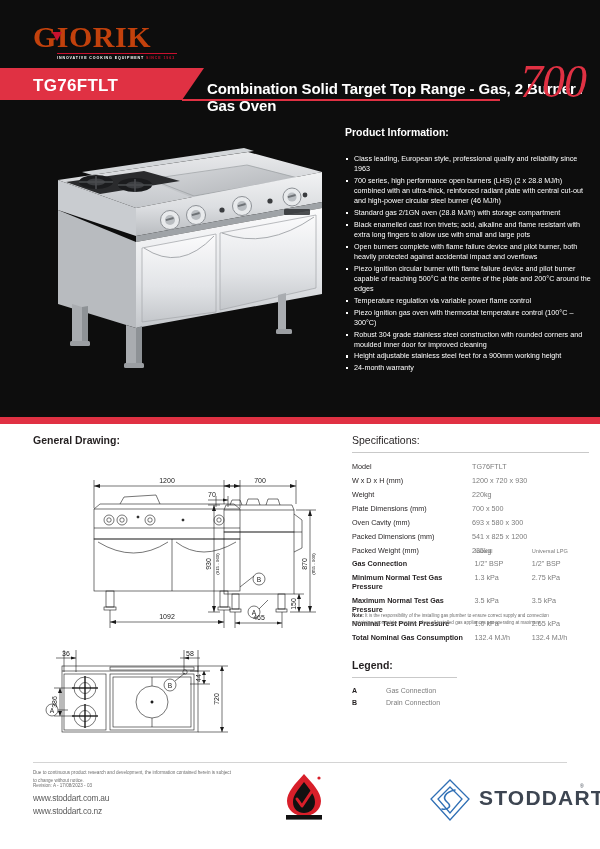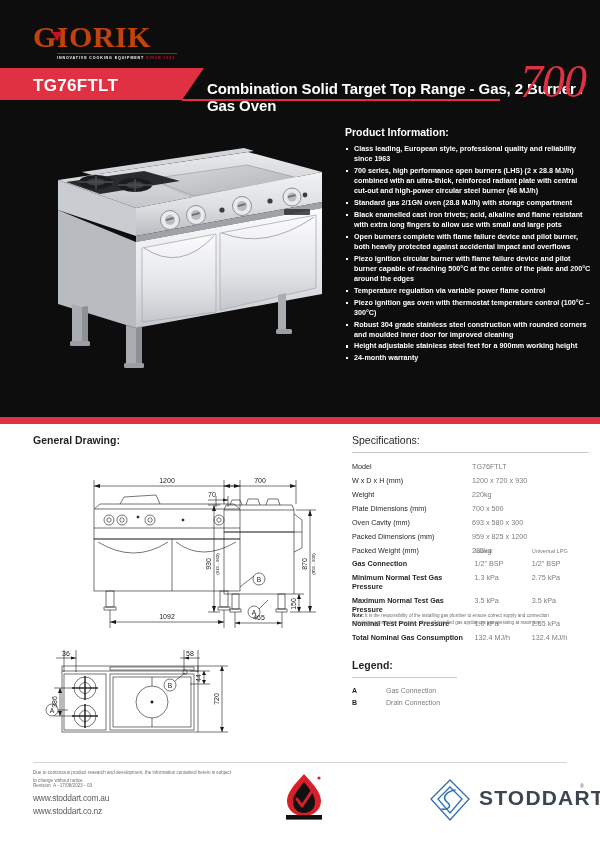--- a/index.html
+++ b/index.html
@@ -123,23 +123,23 @@
   
   .prodinfo {
     position: absolute;
     top: 126px; left: 345px;
     width: 246px;
     color: #ffffff;
   }
   .prodinfo h2 {
     font-size: 10.5px;
     font-weight: bold;
-    margin-bottom: 6px;
-  }
-  .prodinfo ul { list-style: none; font-weight: bold; }
+    margin-bottom: 16px;
+  }
+  .prodinfo ul { list-style: none; }
   .prodinfo li {
     font-size: 7.2px;
     line-height: 1.42;
     padding-left: 9px;
     position: relative;
     margin-bottom: 1.5px;
   }
   .prodinfo li::before {
     content: "";
     position: absolute;
@@ -649,21 +649,21 @@
     <tr>
       <td class="k">Plate Dimensions (mm)</td>
       <td class="v">700 x 500</td>
     </tr>
     <tr>
       <td class="k">Oven Cavity (mm)</td>
       <td class="v">693 x 580 x 300</td>
     </tr>
     <tr>
       <td class="k">Packed Dimensions (mm)</td>
-      <td class="v">959 x 825 x 1200</td>
+      <td class="v">541 x 825 x 1200</td>
     </tr>
     <tr>
       <td class="k">Packed Weight (mm)</td>
       <td class="v">235kg</td>
     </tr>
   </tbody>
 </table>
 
 <table class="gas">
   <thead>

